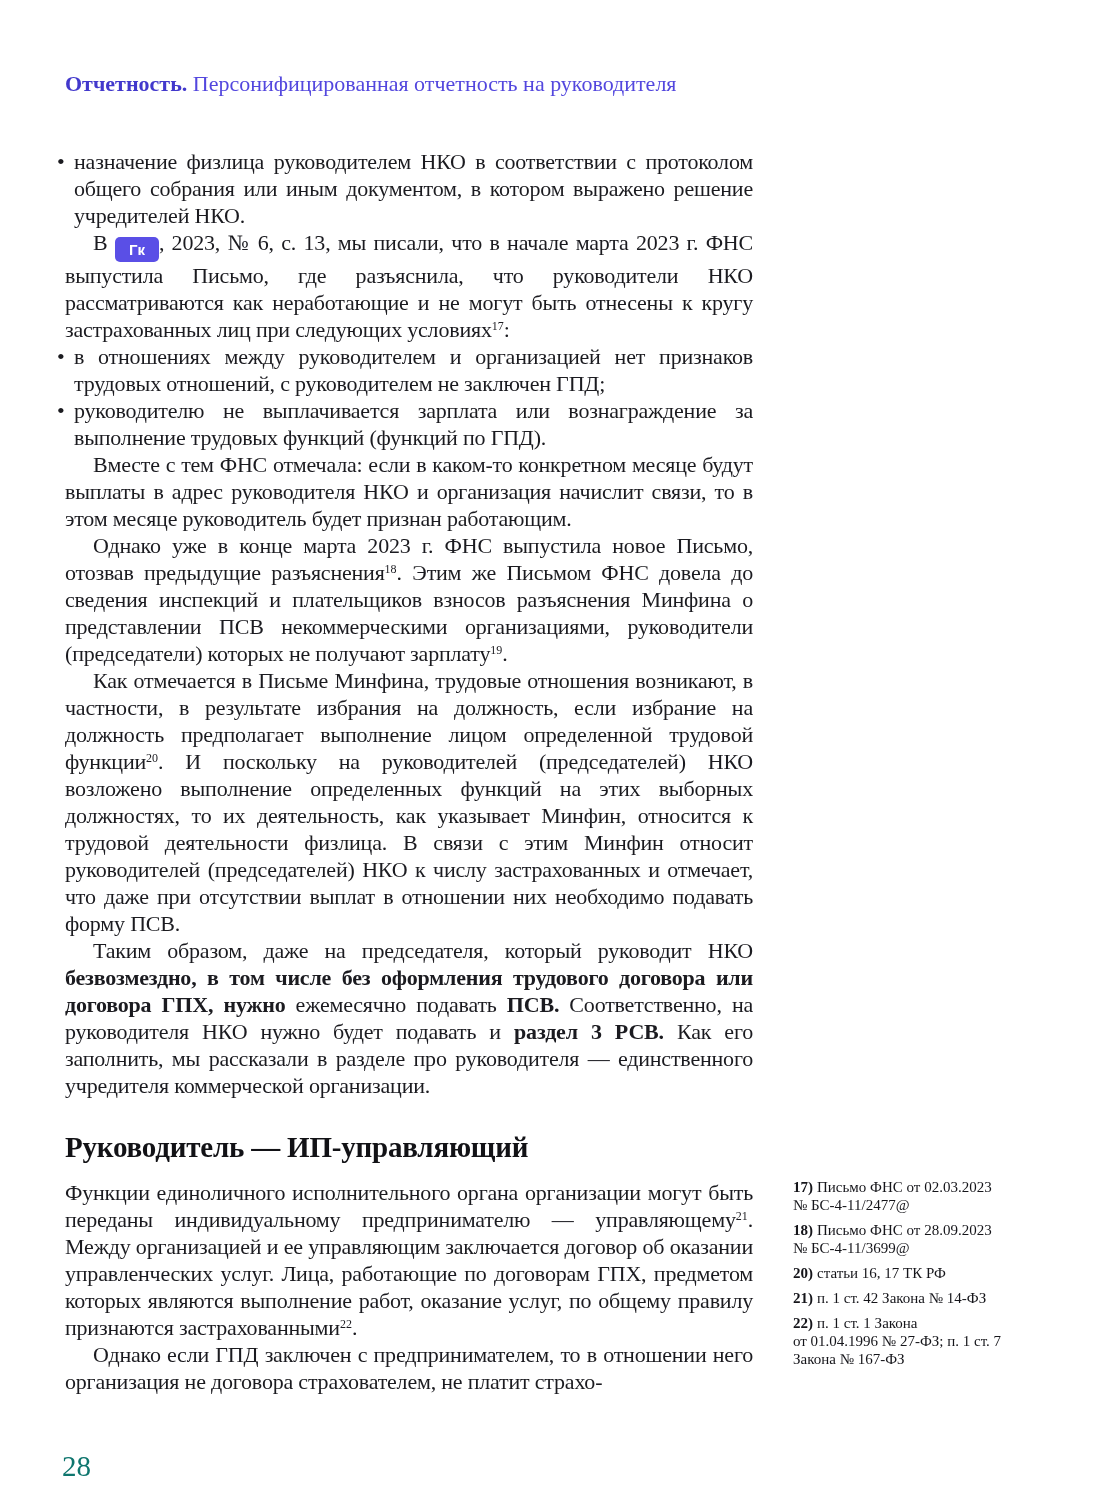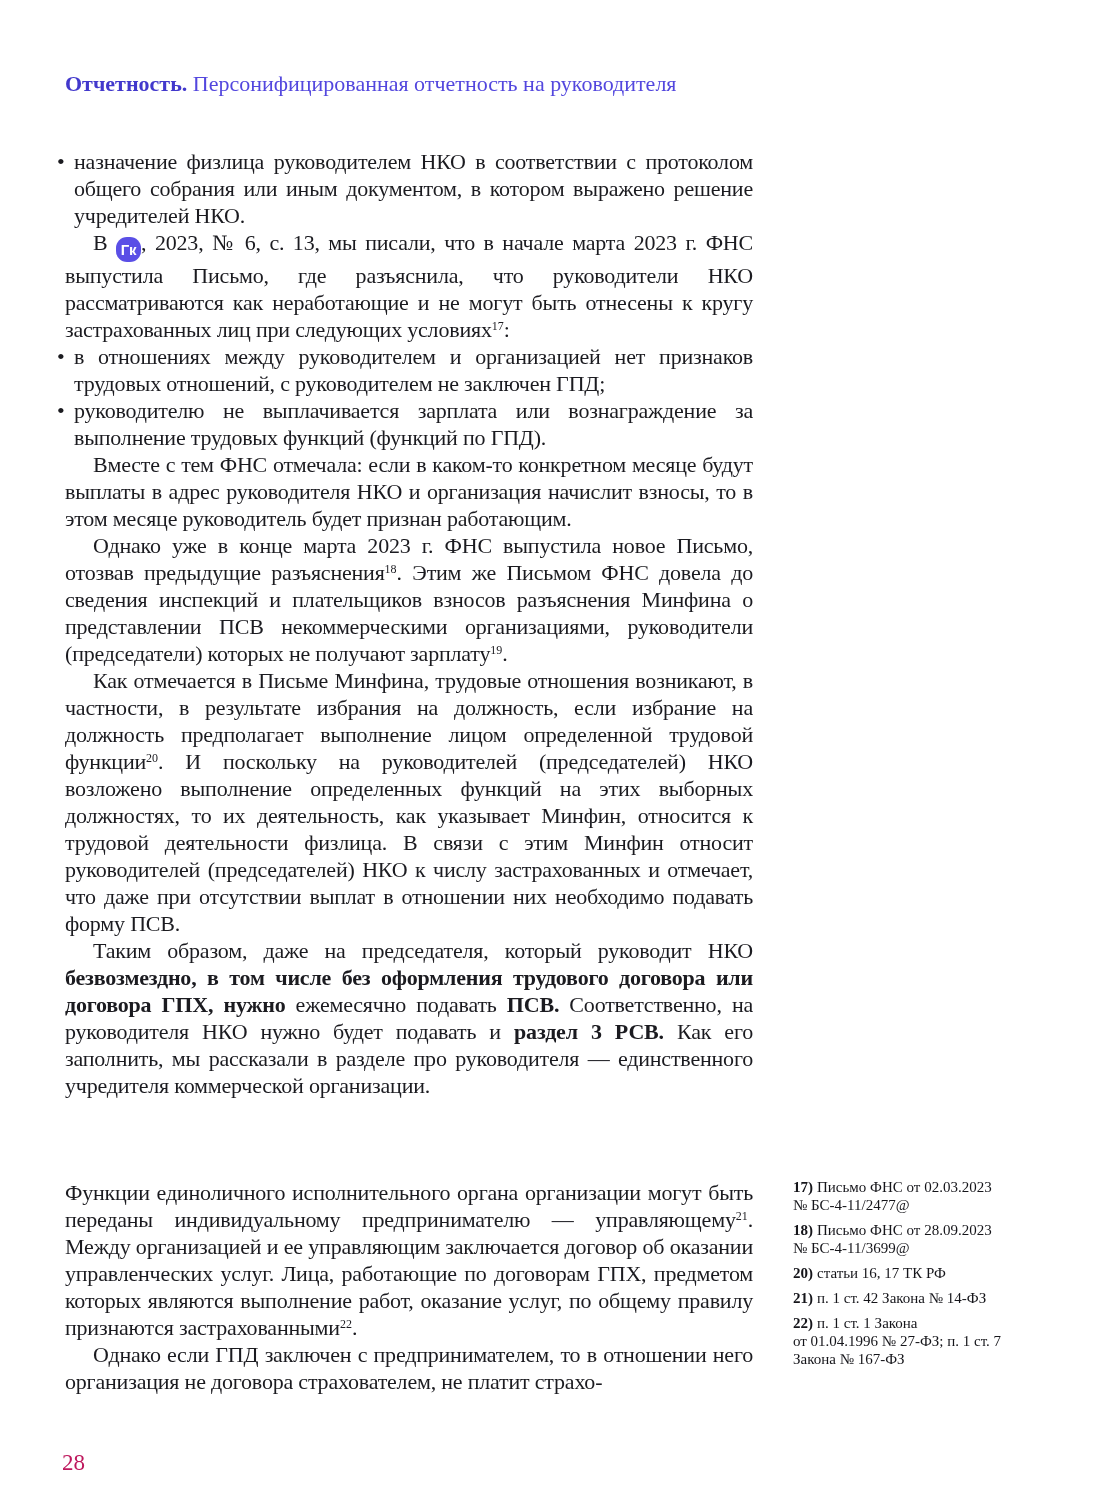--- a/index.html
+++ b/index.html
@@ -70,23 +70,23 @@
   b.emph { font-weight: bold; }
   sup.fnref {
     font-size: 12px;
     line-height: 0;
     vertical-align: 7px;
     letter-spacing: 0;
   }
   
   .gk-badge {
     display: inline-block;
-    width: 25px;
+    width: 44px;
     height: 25px;
-    border-radius: 11px;
+    border-radius: 5px;
     background: var(--badge_bg, #5a4fe6);
     color: #ffffff;
     font-family: "Liberation Sans", "DejaVu Sans", sans-serif;
     font-size: 15px;
     font-weight: bold;
     line-height: 25px;
     text-align: center;
     text-indent: 0;
     vertical-align: -5px;
   }
@@ -117,22 +117,22 @@
   .fn-num {
     font-weight: bold;
     margin-right: 4px;
   }
   .fn-text { white-space: pre-line; }
   
   .page-number {
     position: absolute;
     left: 62px;
     top: 1432px;
-    font-size: 23px;
-    color: #be185d;
+    font-size: 29px;
+    color: #0f766e;
   }
 </style>
 </head>
 <body>
 
 <div class="page">
 
   <div class="page-header">
     <span class="hdr-section">Отчетность.</span>
     <span class="hdr-title">Персонифицированная отчетность на руководителя</span>
@@ -148,30 +148,31 @@
       <span class="gk-badge">Гк</span><span>, 2023, № 6, с. 13, мы писали, что в начале марта 2023 г. ФНС выпустила Письмо, где разъяснила, что руководители НКО рассматриваются как неработающие и не могут быть отнесены к кругу застрахованных лиц при следующих условиях</span><sup class="fnref">17</sup><span>:</span></p>
 
     <div class="bullet">
       <span class="dot">•</span><span>в отношениях между руководителем и организацией нет признаков трудовых отношений, с руководителем не заключен ГПД;</span>
     </div>
 
     <div class="bullet">
       <span class="dot">•</span><span>руководителю не выплачивается зарплата или вознаграждение за выполнение трудовых функций (функций по ГПД).</span>
     </div>
 
-    <p class="indent">Вместе с тем ФНС отмечала: если в каком-то конкретном месяце будут выплаты в адрес руководителя НКО и организация начислит взносы, то в этом месяце руководитель будет признан работающим.</p>
+    <p class="indent">Вместе с тем ФНС отмечала: если в каком-то конкретном месяце будут выплаты в адрес руководителя НКО и организация начислит связи, то в этом месяце руководитель будет признан работающим.</p>
 
     <p class="indent"><span>Однако уже в конце марта 2023 г. ФНС выпустила новое Письмо, отозвав предыдущие разъяснения</span><sup class="fnref">18</sup><span>. Этим же Письмом ФНС довела до сведения инспекций и плательщиков взносов разъяснения Минфина о представлении ПСВ некоммерческими организациями, руководители (председатели) которых не получают зарплату</span><sup class="fnref">19</sup><span>.</span></p>
 
     <p class="indent"><span>Как отмечается в Письме Минфина, трудовые отношения возникают, в частности, в результате избрания на должность, если избрание на должность предполагает выполнение лицом определенной трудовой функции</span><sup class="fnref">20</sup><span>. И поскольку на руководителей (председателей) НКО возложено выполнение определенных функций на этих выборных должностях, то их деятельность, как указывает Минфин, относится к трудовой деятельности физлица. В связи с этим Минфин относит руководителей (председателей) НКО к числу застрахованных и отмечает, что даже при отсутствии выплат в отношении них необходимо подавать форму ПСВ.</span></p>
 
     <p class="indent"><span>Таким образом, даже на председателя, который руководит НКО </span><b class="emph">безвозмездно, в том числе без оформления трудового договора или договора ГПХ, нужно</b><span> ежемесячно подавать </span><b class="emph">ПСВ.</b><span> Соответственно, на руководителя НКО нужно будет подавать и </span><b class="emph">раздел 3 РСВ.</b><span> Как его заполнить, мы рассказали в разделе про руководителя — единственного учредителя коммерческой организации.</span></p>
 
   </div>
 
+  <h2 class="h2">Руководитель — ИП-управляющий</h2>
 
   <div class="lower-col">
 
     <p><span>Функции единоличного исполнительного органа организации могут быть переданы индивидуальному предпринимателю — управляющему</span><sup class="fnref">21</sup><span>. Между организацией и ее управляющим заключается договор об оказании управленческих услуг. Лица, работающие по договорам ГПХ, предметом которых являются выполнение работ, оказание услуг, по общему правилу признаются застрахованными</span><sup class="fnref">22</sup><span>.</span></p>
 
     <p class="indent">Однако если ГПД заключен с предпринимателем, то в отношении него организация не договора страхователем, не платит страхо-</p>
 
   </div>
 
   <aside class="footnotes">

